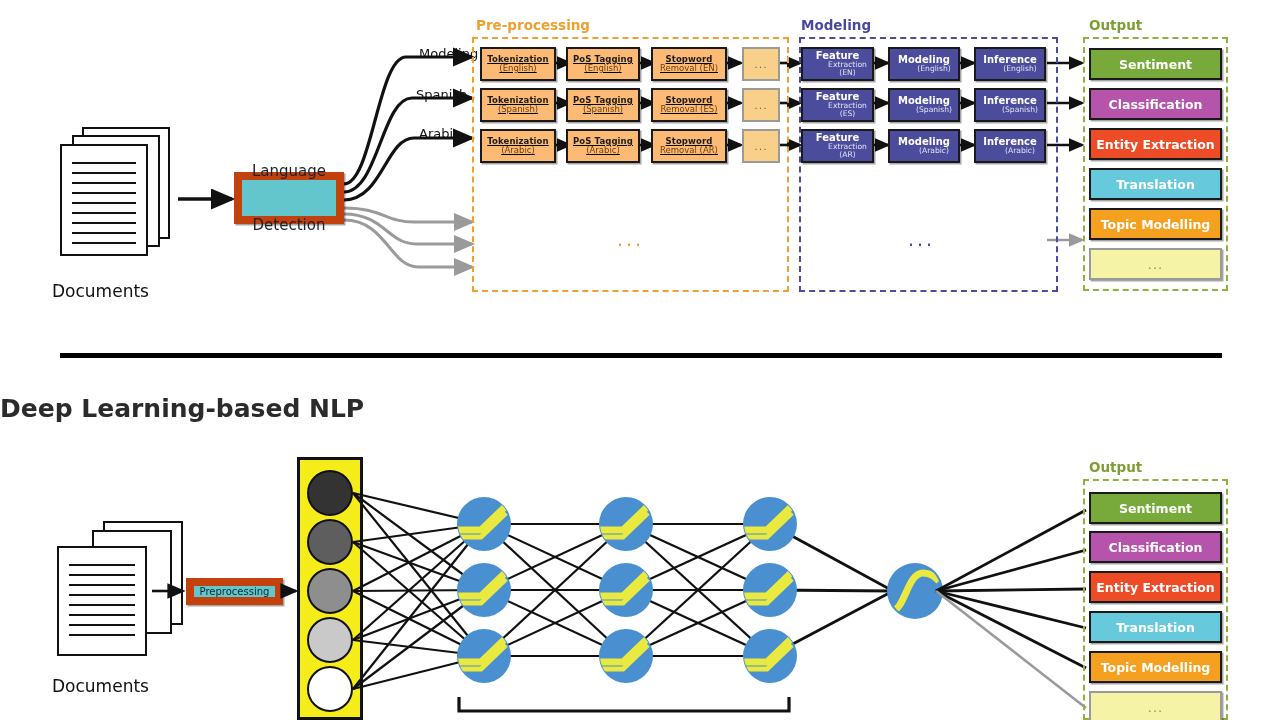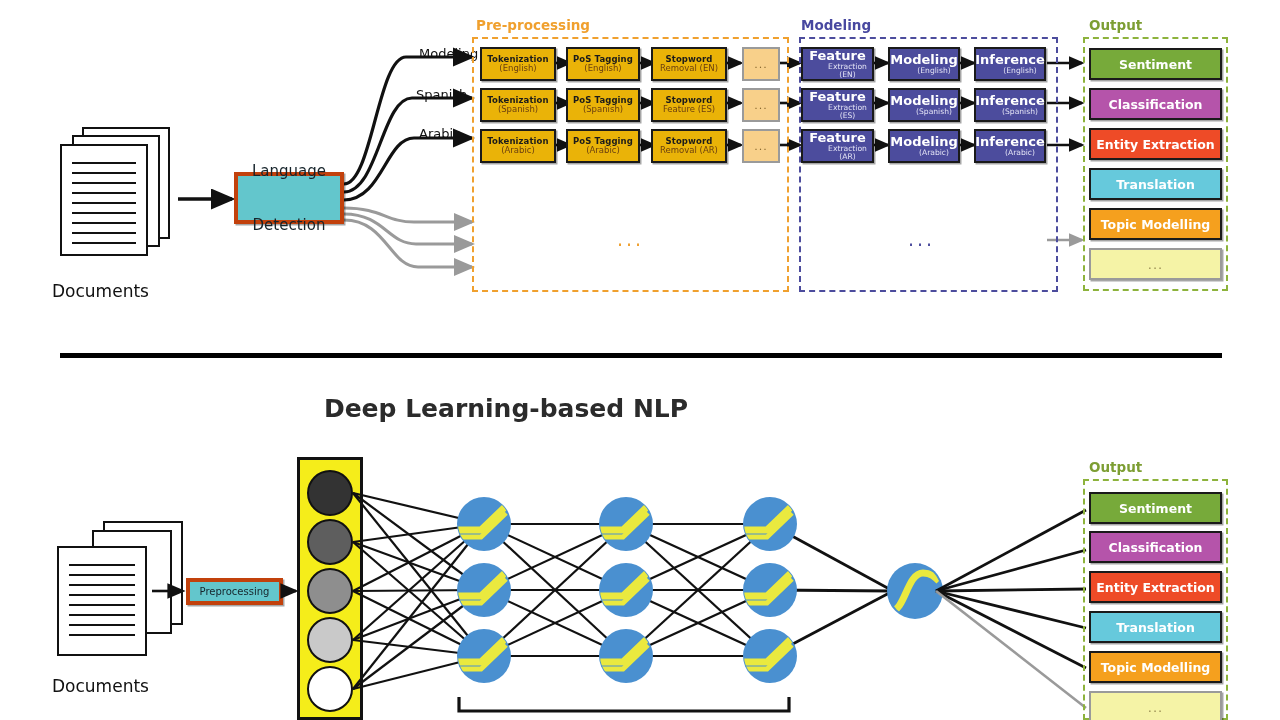--- a/index.html
+++ b/index.html
@@ -13,30 +13,30 @@
     position:absolute;box-sizing:border-box;
     border:2px solid #1a1a1a;
     display:flex;flex-direction:column;align-items:center;justify-content:center;
     text-align:center;line-height:1.05;
     box-shadow:1.5px 1.5px 0 rgba(0,0,0,.35);
   }
   .pbox .l1{font-weight:bold;}
   .pbox .l2{}
 
   
-  .orange{background:#eab308;}
+  .orange{background:#fdba74;text-decoration:underline;}
   .orange .l1{color:#1b1b1b;font-size:8.5px;letter-spacing:.1px;}
   .orange .l2{color:#6b4010;font-size:8.5px;}
   .dots-orange{background:#F8D08A;border:2px solid #9a9a9a;color:#8a6a30;
     display:flex;align-items:center;justify-content:center;font-size:11px;
     position:absolute;box-sizing:border-box;letter-spacing:1px;}
 
   
   .purple{background:#4C4C9D;}
-  .purple .l1{color:#ffffff;font-size:13px;font-weight:bold;}
+  .purple .l1{color:#ffffff;font-size:10px;font-weight:bold;}
   .purple .l2{color:#e3e3f5;font-size:7.6px;padding-left:20px;}
 
   
   .frame{position:absolute;box-sizing:border-box;}
   .frame.pre{border:2.5px dashed #F0A02E;}
   .frame.mod{border:2.5px dashed #4C4C9D;}
   .frame.out{border:2.5px dashed #8DB33C;}
   .sec-title{position:absolute;font-size:13.5px;font-weight:bold;}
   .sec-title.pre{color:#F0A02E;}
   .sec-title.mod{color:#4848A0;}
@@ -51,21 +51,21 @@
   }
   .chip.muted{border:2px solid #9a9a9a;color:#9a8f55;font-weight:normal;font-size:13px;letter-spacing:1px;}
 
   
   .docpage{position:absolute;background:#fff;border:2.5px solid #111;box-sizing:border-box;}
   .docline{position:absolute;background:#111;height:2px;left:12%;width:76%;}
 
   
   .teal{
     position:absolute;box-sizing:border-box;background:#63C6CC;
-    border:4px solid #c2410c;display:flex;flex-direction:column;
+    border:8px solid #c2410c;display:flex;flex-direction:column;
     align-items:center;justify-content:center;color:#16242b;
     box-shadow:1.5px 1.5px 0 rgba(0,0,0,.35);
     gap:36px;
   }
   .lbl{position:absolute;color:#111;}
   .caption{position:absolute;color:#111;font-size:17px;}
   .title-h{position:absolute;font-weight:bold;color:#2b2b2b;}
   .divider{position:absolute;background:#000;}
 
   
@@ -199,21 +199,21 @@
   <div class="pbox orange" style="left:480px;top:88px;width:76px;height:34px;">
     <span class="l1">Tokenization</span>
     <span class="l2">(Spanish)</span>
     </div>
   <div class="pbox orange" style="left:566px;top:88px;width:74px;height:34px;">
     <span class="l1">PoS Tagging</span>
     <span class="l2">(Spanish)</span>
     </div>
   <div class="pbox orange" style="left:651px;top:88px;width:76px;height:34px;">
     <span class="l1">Stopword</span>
-    <span class="l2">Feature (ES)</span>
+    <span class="l2">Removal (ES)</span>
     </div>
   <div class="dots-orange" style="left:742px;top:88px;width:38px;height:34px;">...</div>
 
   <div class="pbox orange" style="left:480px;top:129px;width:76px;height:34px;">
     <span class="l1">Tokenization</span>
     <span class="l2">(Arabic)</span>
     </div>
   <div class="pbox orange" style="left:566px;top:129px;width:74px;height:34px;">
     <span class="l1">PoS Tagging</span>
     <span class="l2">(Arabic)</span>
@@ -269,21 +269,21 @@
 
   <div class="chip" style="left:1089px;top:48px;width:133px;height:32px;background:#77AA3A;">Sentiment</div>
   <div class="chip" style="left:1089px;top:88px;width:133px;height:32px;background:#B554AA;">Classification</div>
   <div class="chip" style="left:1089px;top:128px;width:133px;height:32px;background:#EE4B27;">Entity Extraction</div>
   <div class="chip" style="left:1089px;top:168px;width:133px;height:32px;background:#66C9DC;">Translation</div>
   <div class="chip" style="left:1089px;top:208px;width:133px;height:32px;background:#F5A01E;">Topic Modelling</div>
   <div class="chip muted" style="left:1089px;top:248px;width:133px;height:32px;background:#F5F3A6;">...</div>
 
   <div class="divider" style="left:60px;top:353px;width:1162px;height:5px;"></div>
 
-  <div class="title-h" style="left:0;top:394px;width:1012px;text-align:center;font-size:25px;">Deep Learning-based NLP</div>
+  <div class="title-h" style="left:0;top:394px;width:1012px;text-align:left;font-size:25px;">Deep Learning-based NLP</div>
 
   <div>
     <div class="docpage" style="left:103px;top:521px;width:80px;height:104px;"></div>
     <div class="docpage" style="left:92px;top:530px;width:80px;height:104px;"></div>
     <div class="docpage" style="left:57px;top:546px;width:90px;height:110px;">
       <div class="docline" style="top:16px;"></div>
         <div class="docline" style="top:26px;"></div>
       <div class="docline" style="top:36px;"></div>
         <div class="docline" style="top:46px;"></div>
       <div class="docline" style="top:56px;"></div>

